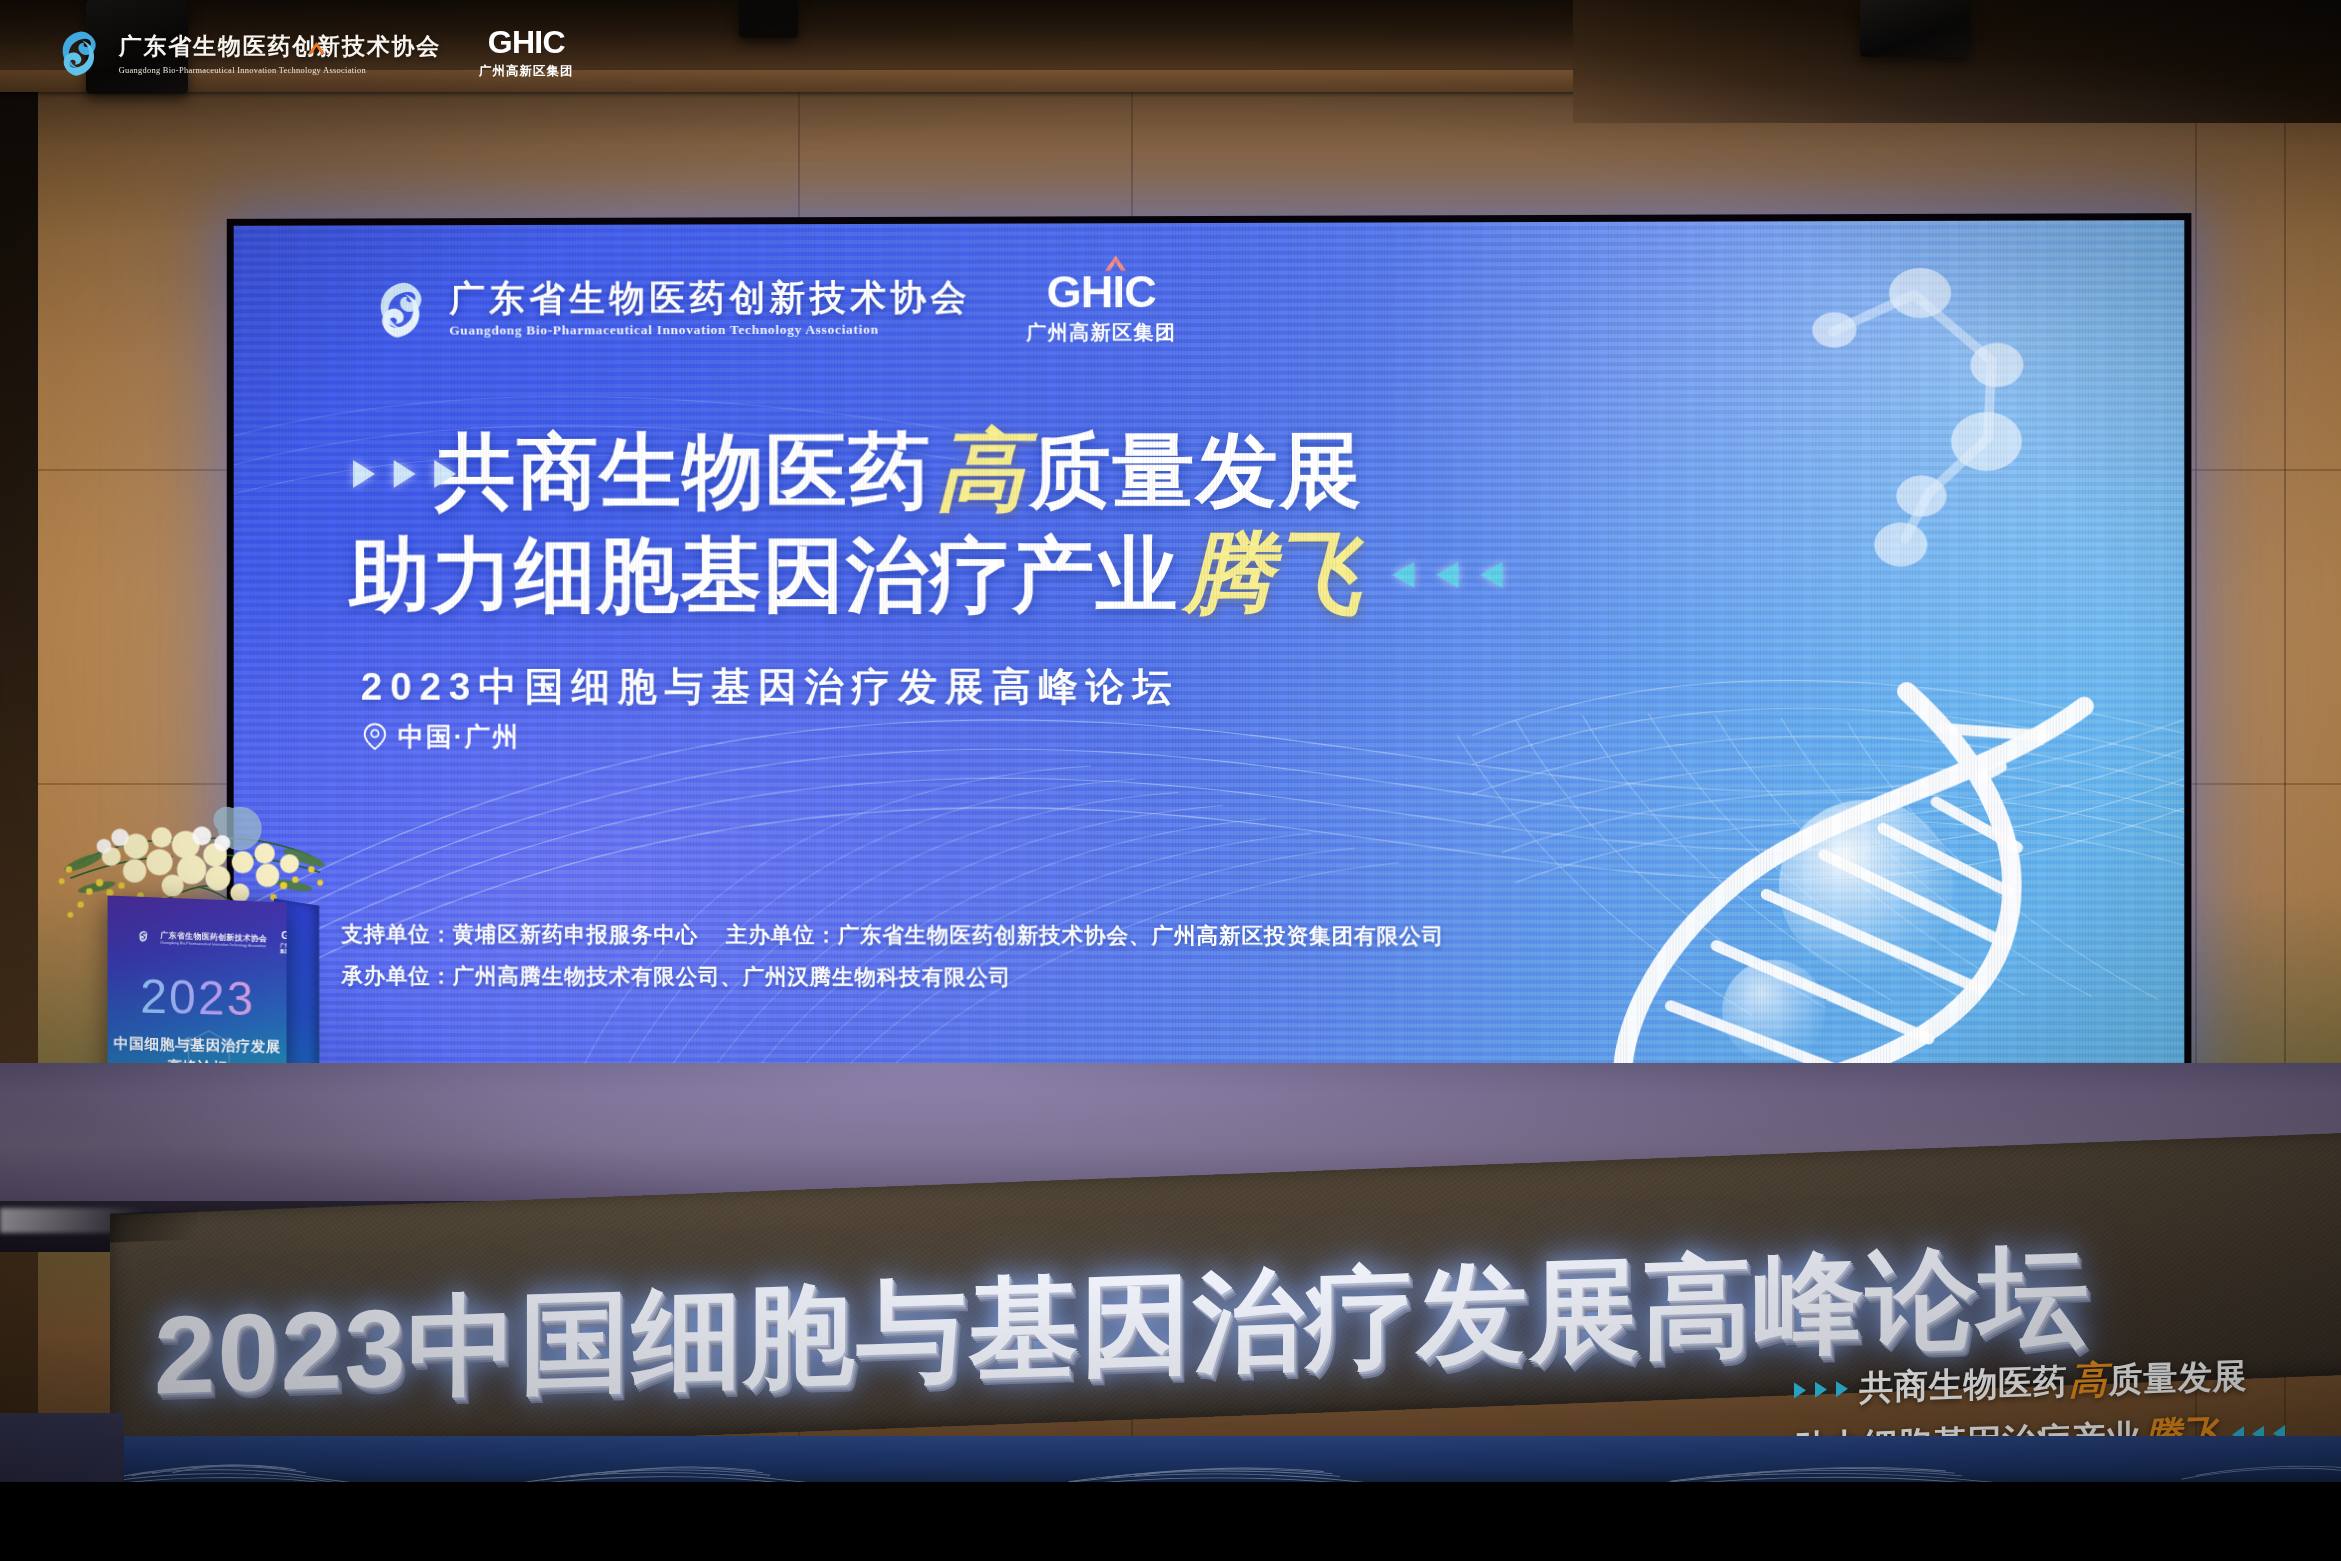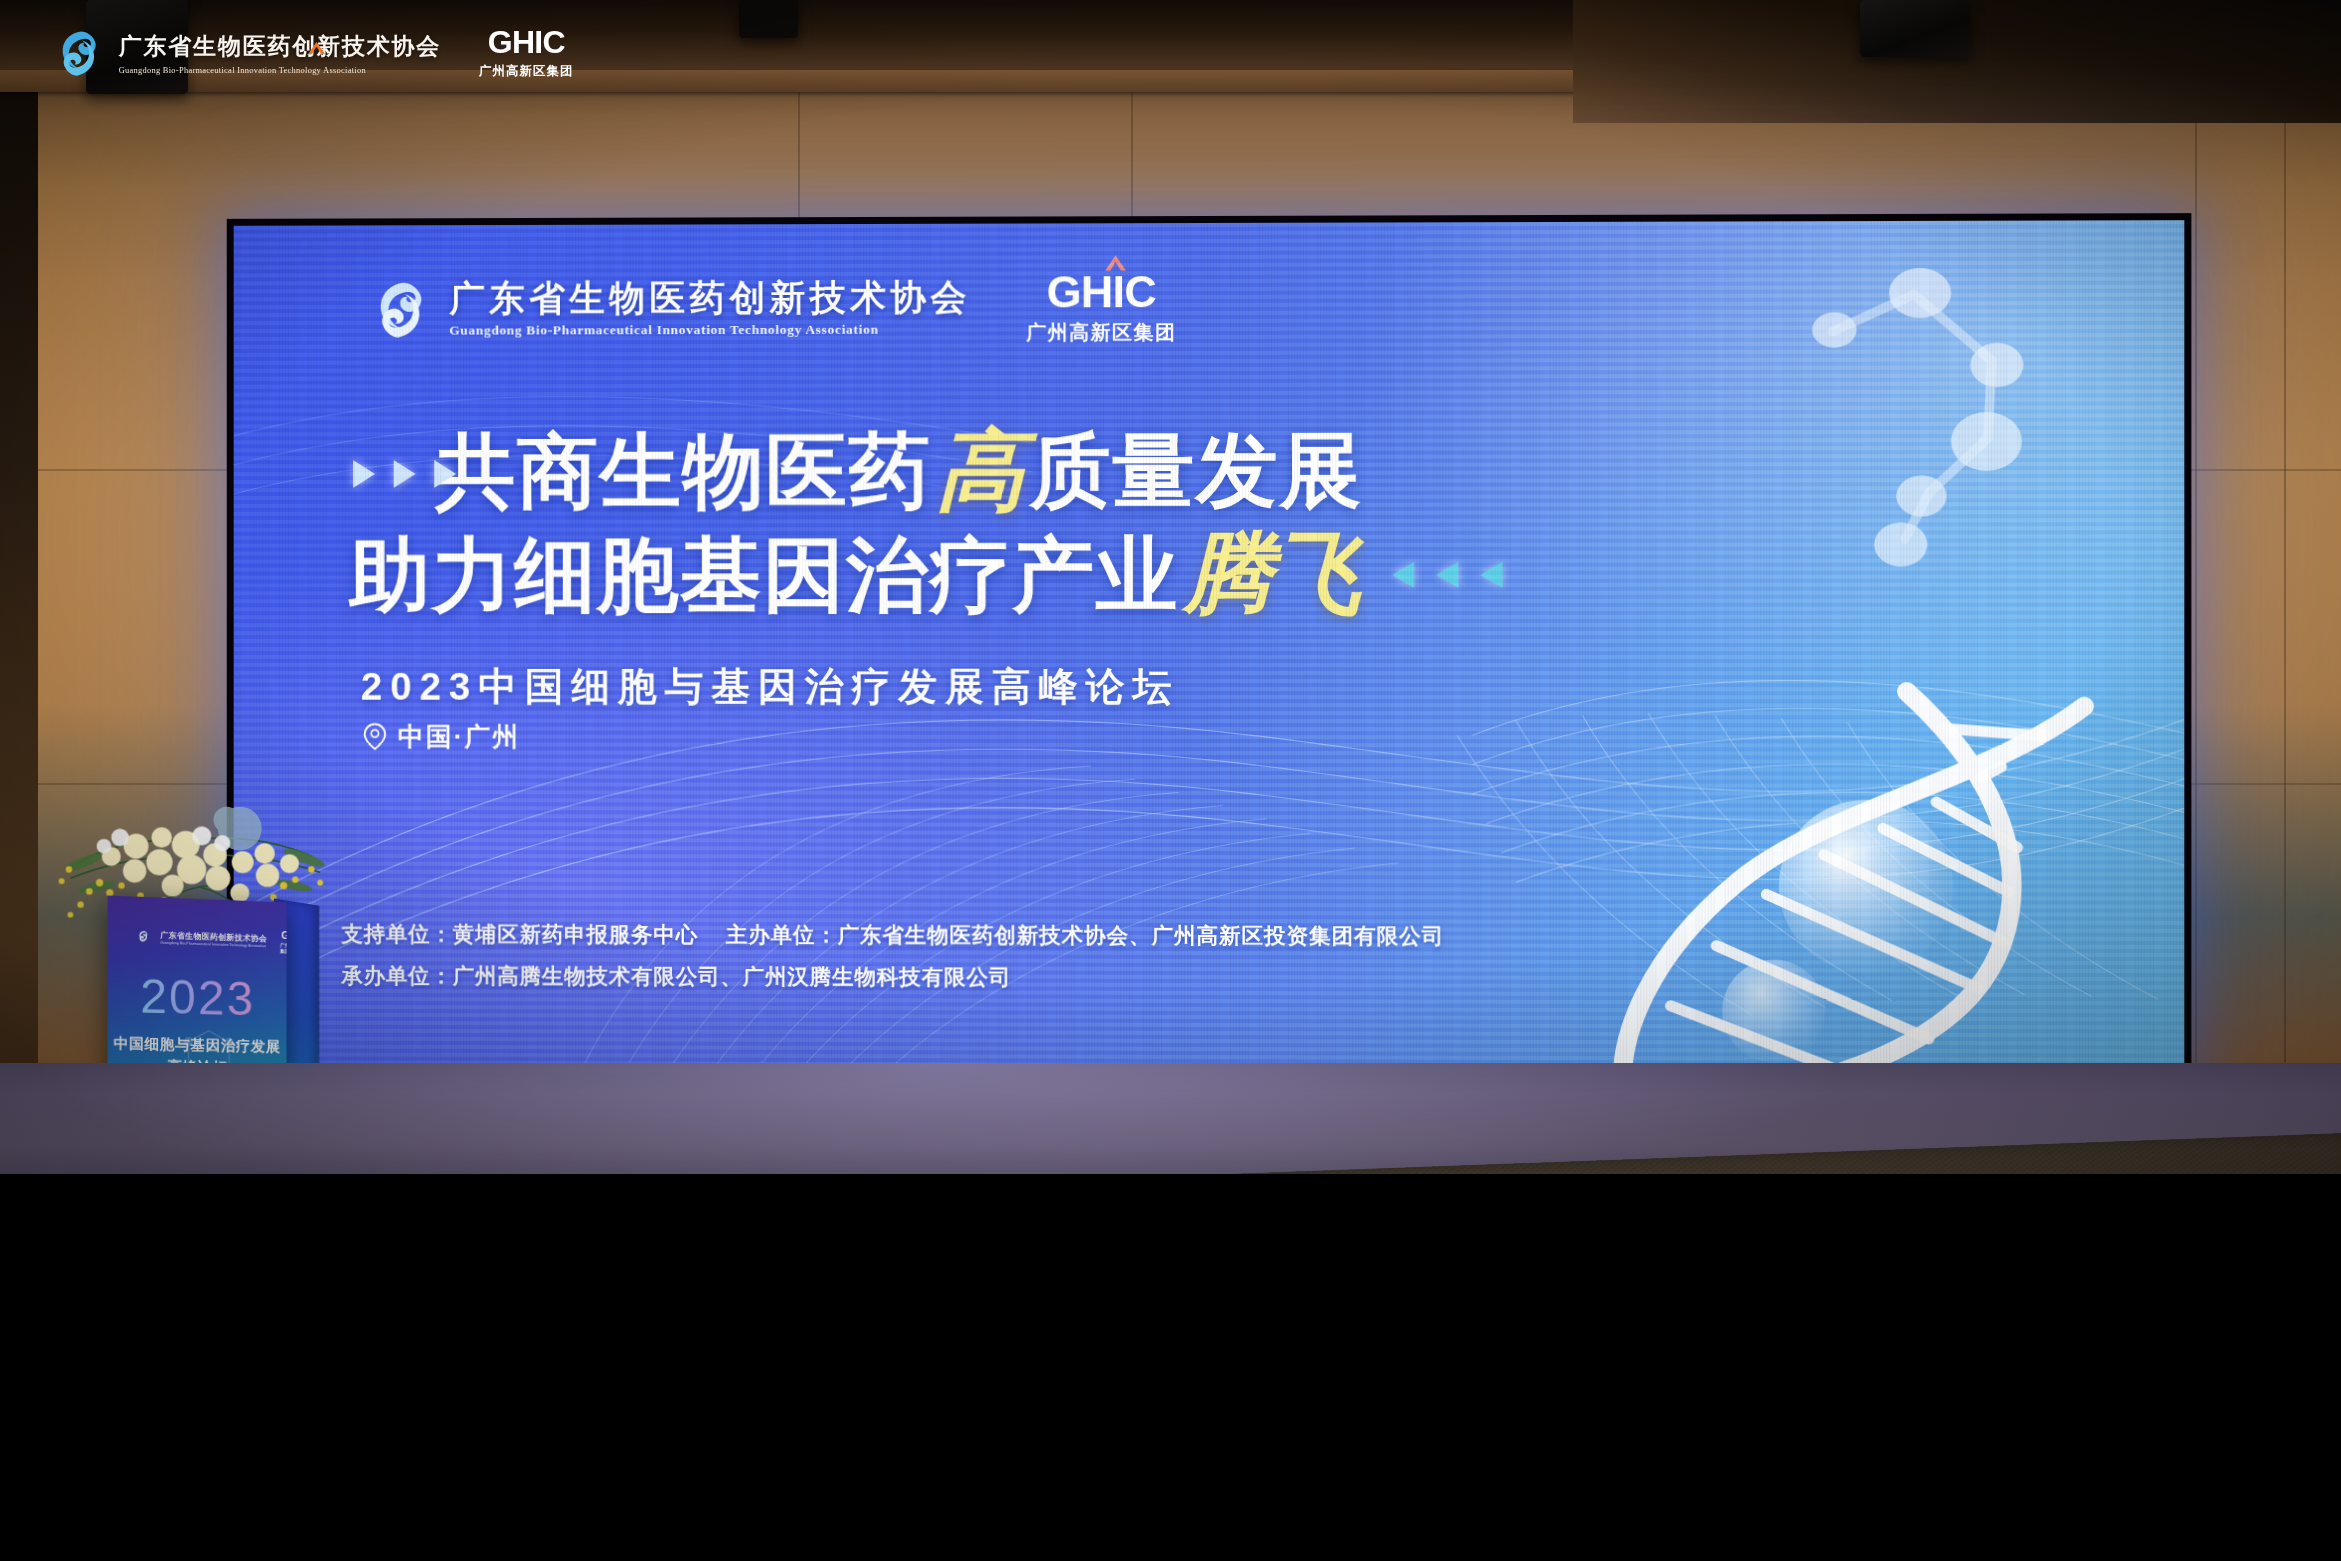--- a/index.html
+++ b/index.html
@@ -1,20 +1,20 @@
 <!DOCTYPE html>
 <html style="font-size:11.7px"><head>
 <meta charset="utf-8">
 <style>
   html,body{margin:0;padding:0;background:#000;}
   body{font-family:"Liberation Sans","DejaVu Sans",sans-serif;}
 
   #stage{
-    position:relative;width:2342px;height:1174px;overflow:hidden;
-    background:#0c4a6e;
+    position:relative;width:2342px;height:1482px;overflow:hidden;
+    background:#14532d;
   }
 
   
   .wall{
     position:absolute;inset:0;
     background:
       linear-gradient(180deg,#2b1d12 0%,#3d2a18 3%,#5d4228 6%,#8a6339 10%,#a87a46 16%,#b8854d 24%,#c08d53 40%,#bd8a51 60%,#a9784492 78%,#8a6038 90%,#5f4226 100%);
   }
   .wall-seam{position:absolute;top:0;bottom:0;width:1.5px;background:rgba(60,38,18,.35);}
   .wall-hseam{position:absolute;left:0;right:0;height:1.5px;background:rgba(70,44,20,.30);}

